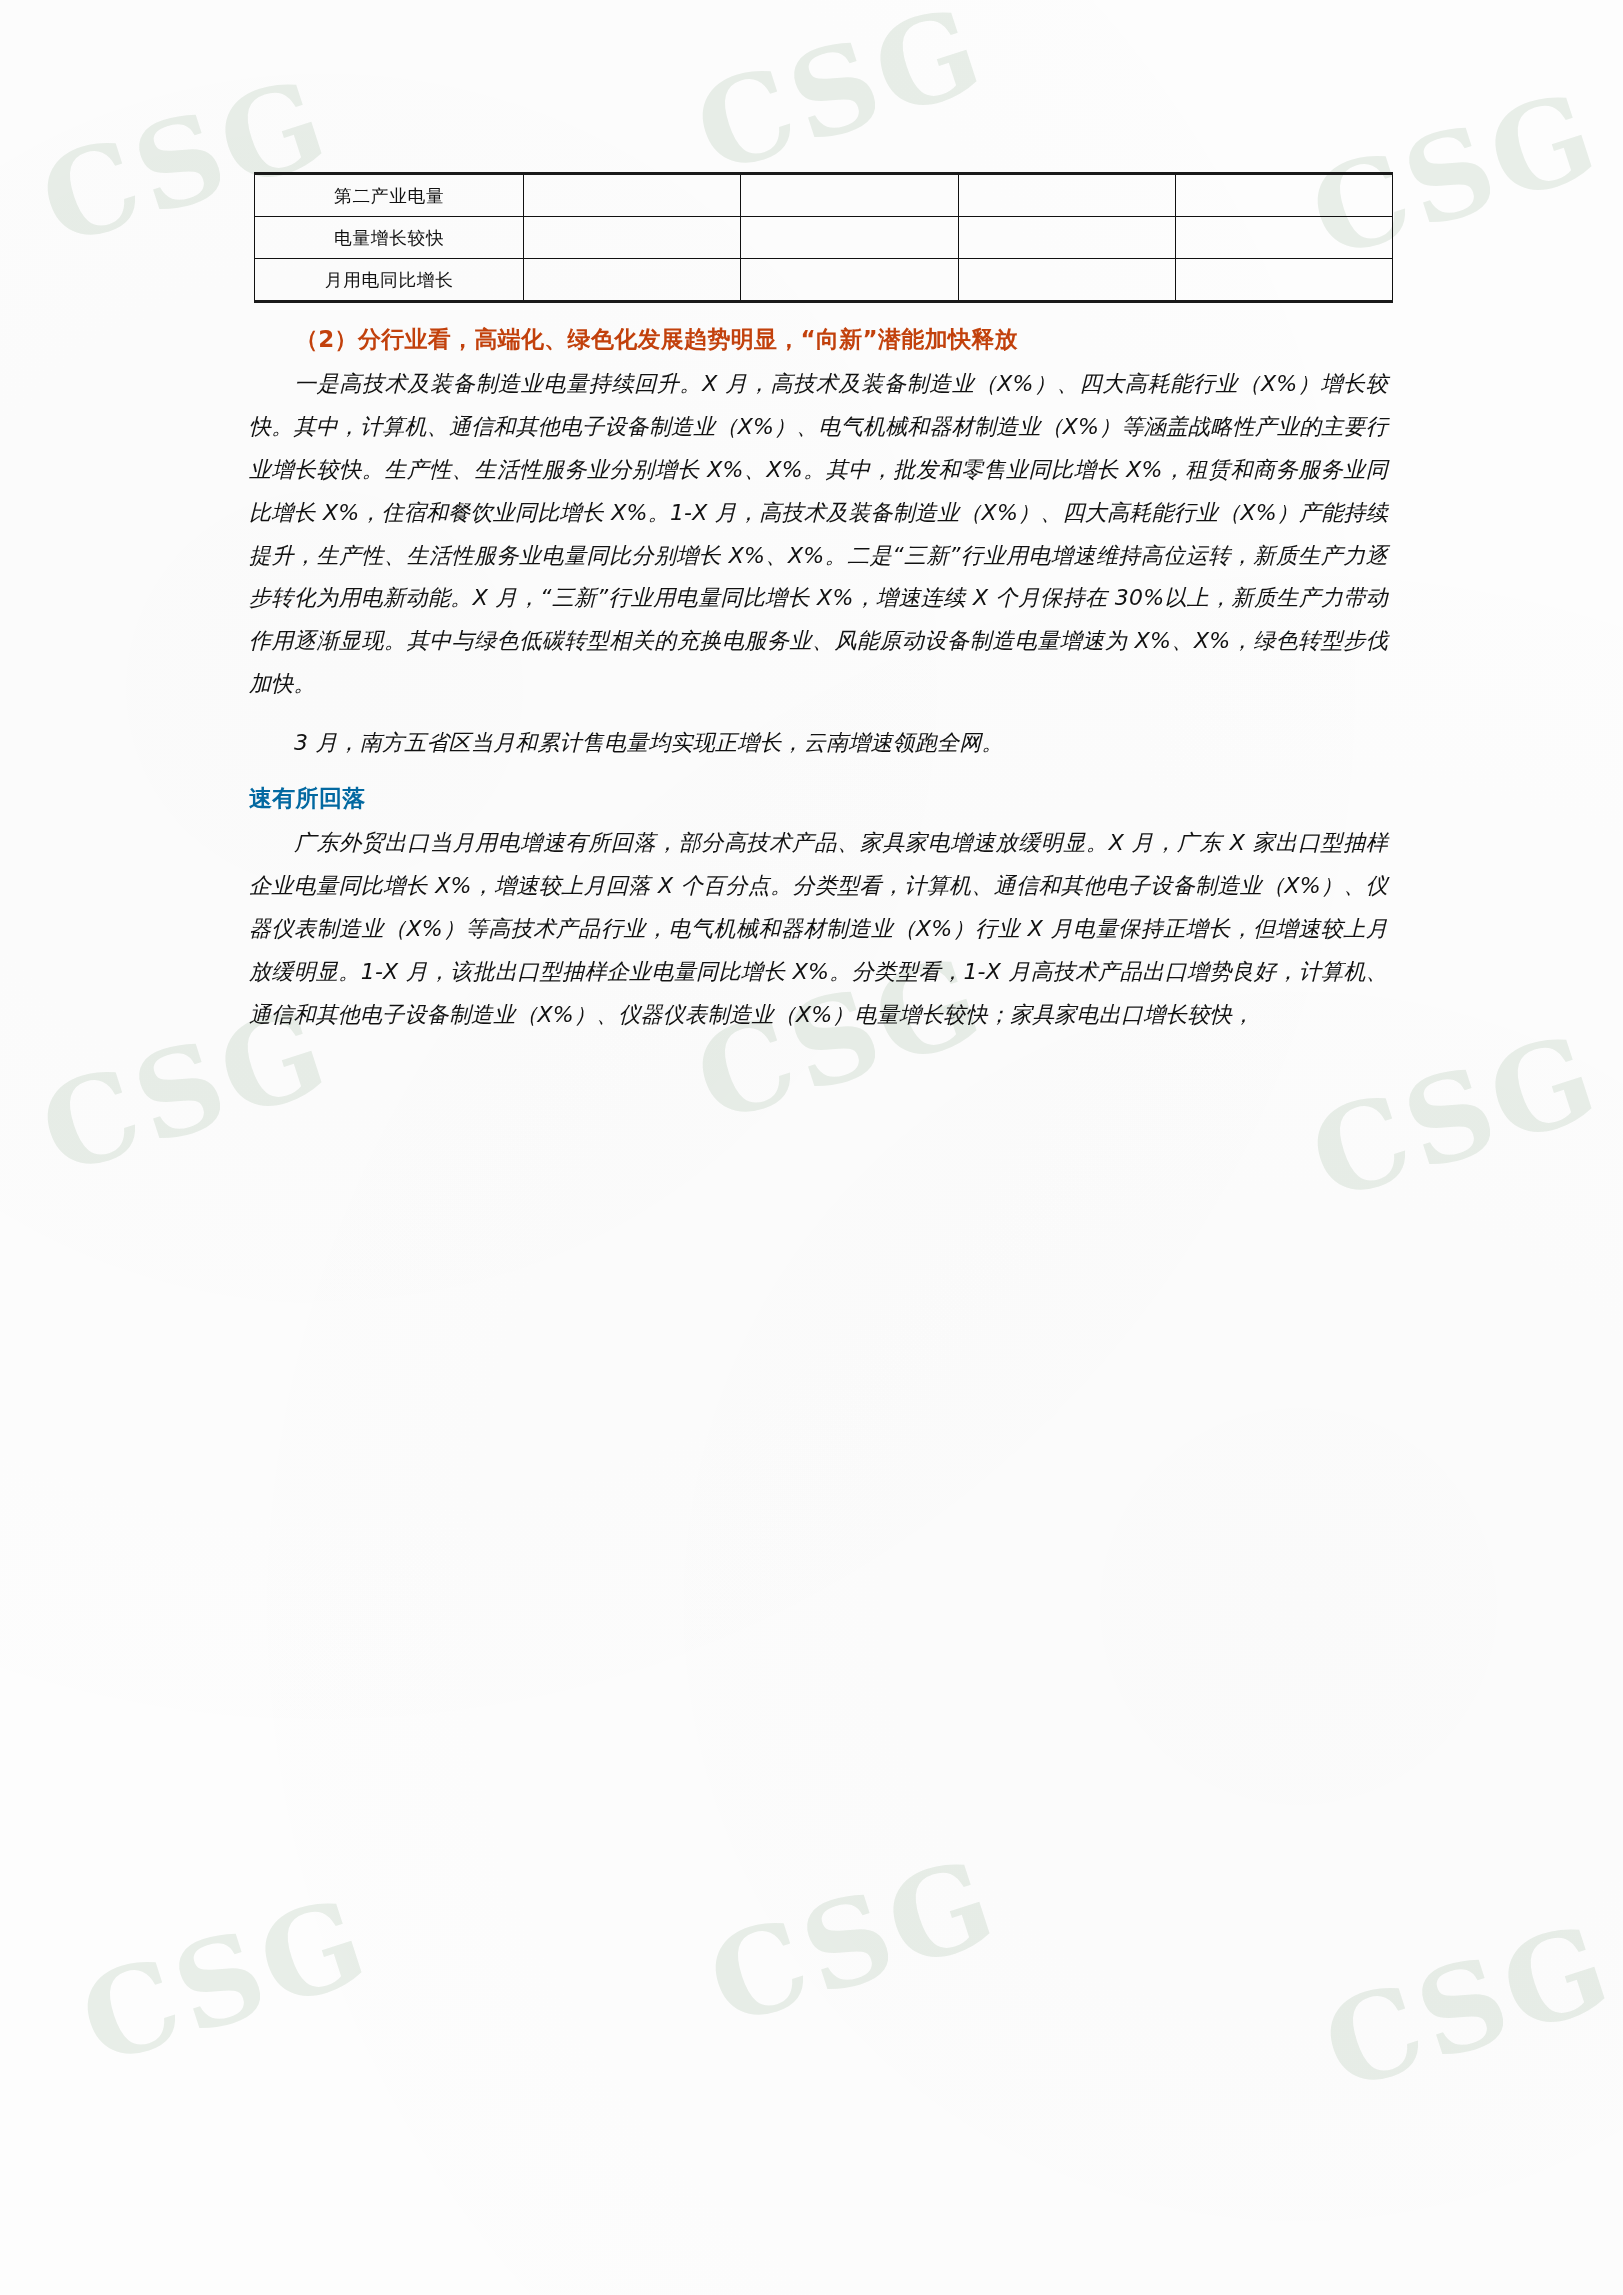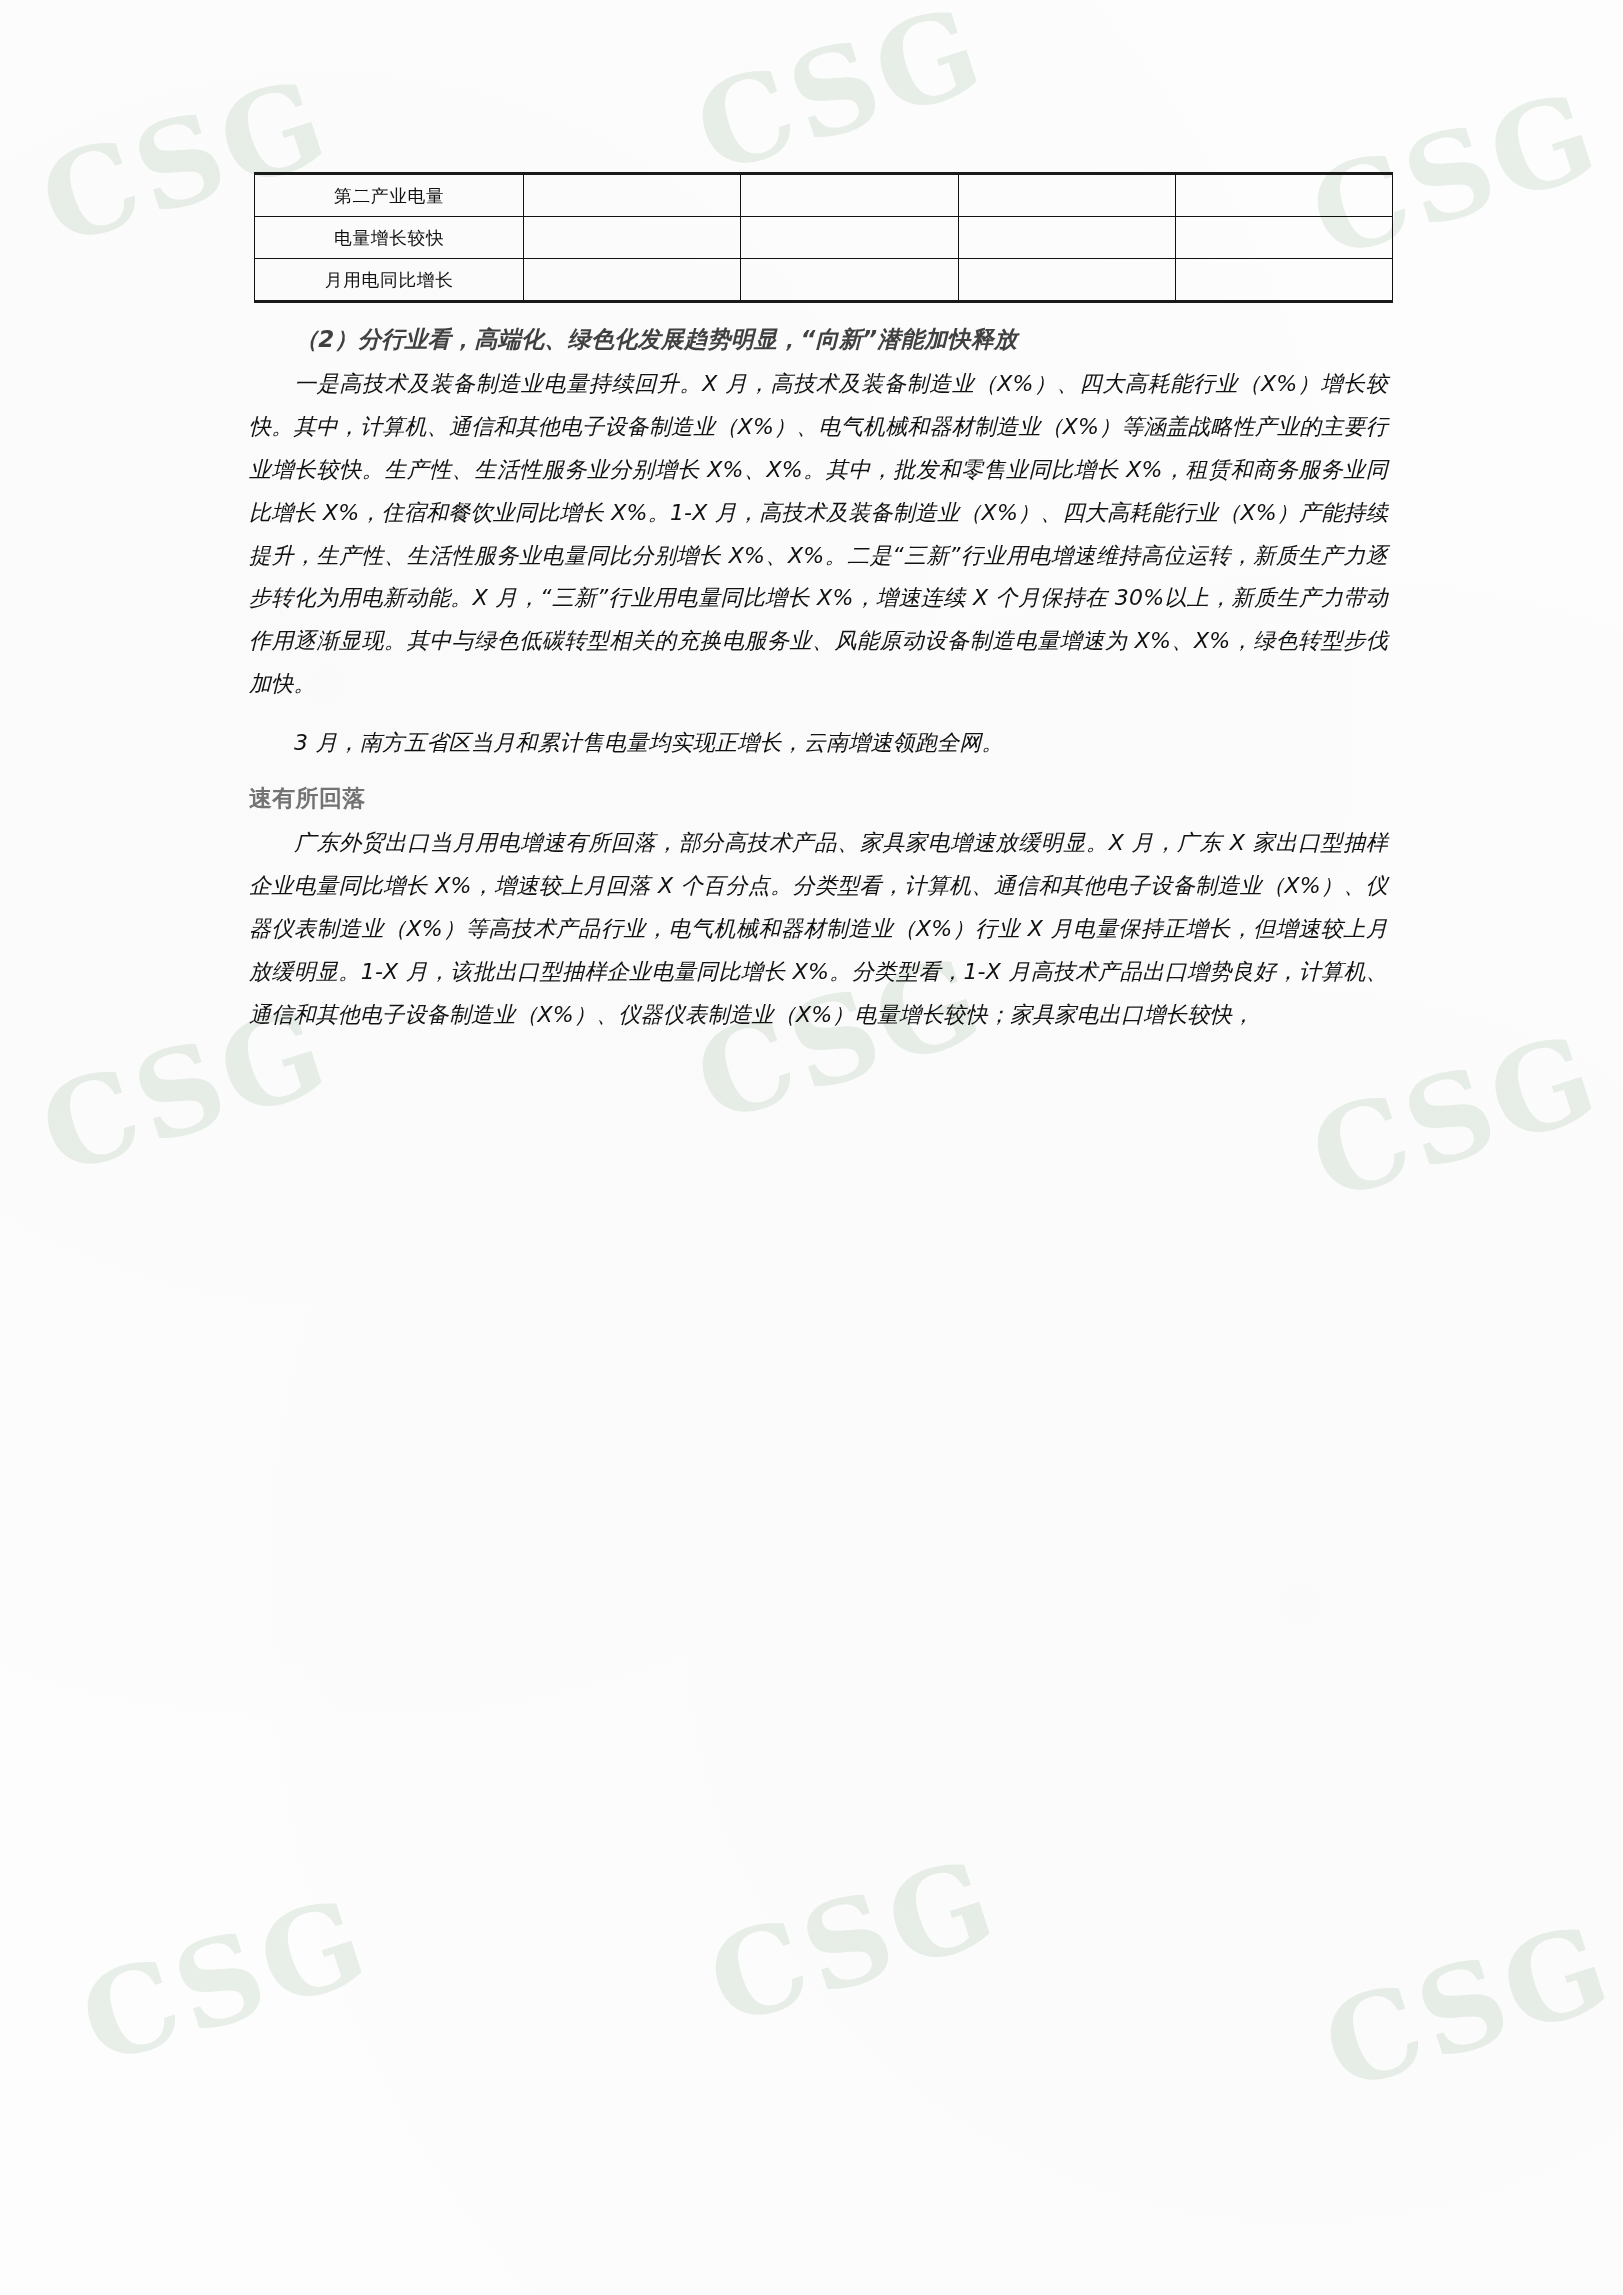--- a/index.html
+++ b/index.html
@@ -57,31 +57,30 @@
     font-family: "DejaVu Sans", "Liberation Sans", sans-serif;
   }
   .doc-table tr.last-row td {
     border-bottom: 3.3px solid #1a1a1a;
   }
 
   
   .heading {
     font-size: 23px;
     font-weight: bold;
-    color: #404040;
+    color: #c2410c;
     line-height: 1.7;
     margin: 17px 0 3.9px 0;
     text-indent: 46px;
     letter-spacing: 0.3px;
-    font-style: italic;
   }
   .heading-sub {
     font-size: 23px;
     font-weight: bold;
-    color: #737373;
+    color: #0369a1;
     line-height: 1.7;
     margin: 14.4px 0 2.6px 0;
     text-indent: 0;
     letter-spacing: 0.3px;
   }
   .heading-num {
     font-size: 21.6px;
     font-weight: bold;
     color: #0d0d0d;
     line-height: 1.7;

